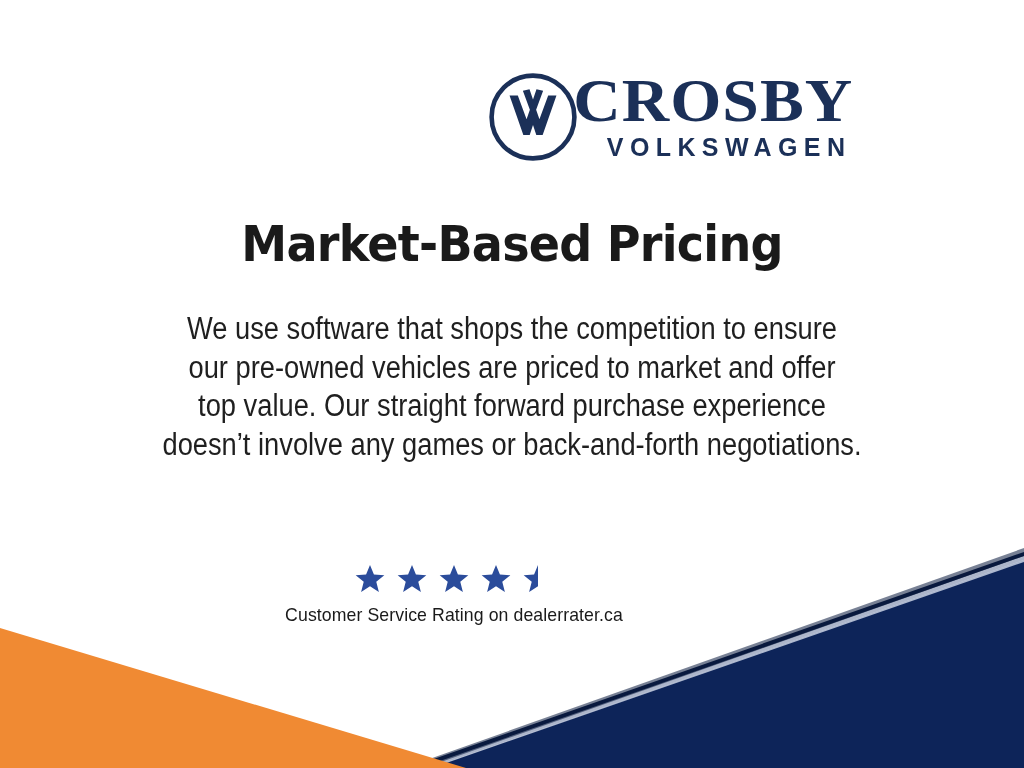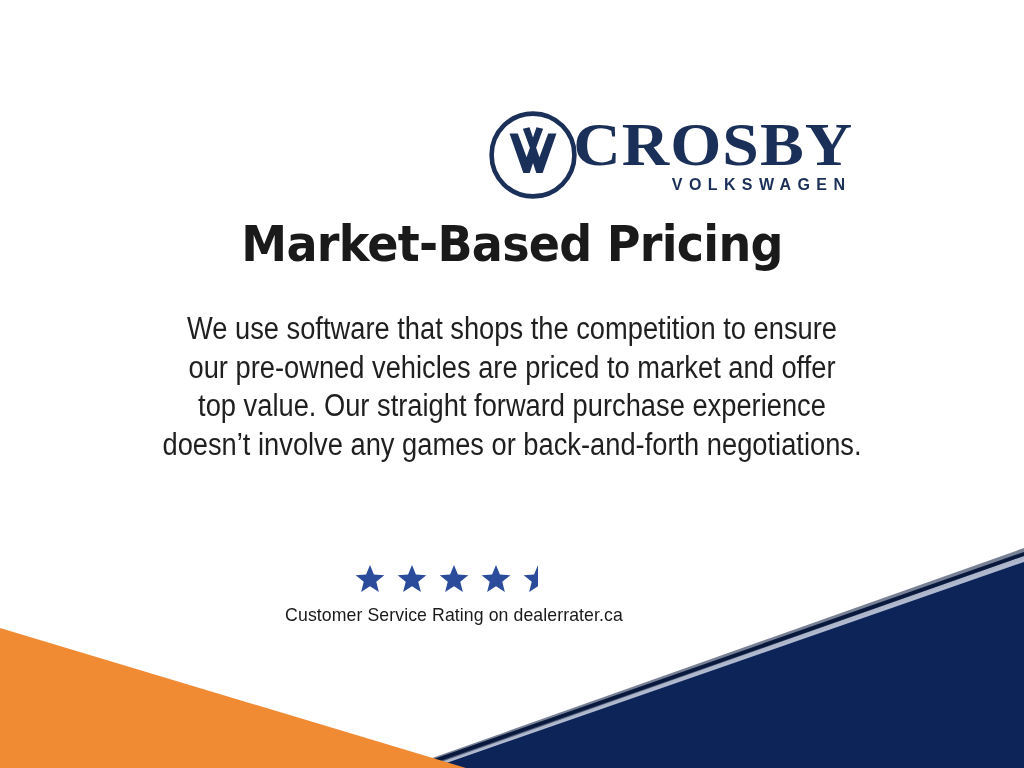--- a/index.html
+++ b/index.html
@@ -29,21 +29,20 @@
 
   
   #logo-lockup {
     position: absolute;
     left: 487px;
     top: 68px;
     width: 432px;
     height: 98px;
     display: flex;
     align-items: center;
-    margin-top: 38px;
   }
   #vw-roundel {
     width: 92px;
     height: 92px;
     flex: 0 0 auto;
   }
   #crosby-block {
     margin-left: 10px;
     display: flex;
     flex-direction: column;
@@ -58,21 +57,21 @@
     line-height: 0.92;
     letter-spacing: 1px;
     color: #1B3058;
     transform: scaleX(1.06);
     transform-origin: right center;
     white-space: nowrap;
   }
   #volkswagen-wordmark {
     font-family: "Liberation Sans", sans-serif;
     font-weight: bold;
-    font-size: 16px;
+    font-size: 25px;
     letter-spacing: 6.4px;
     color: #1B3058;
     white-space: nowrap;
     margin-top: 3px;
     margin-right: 2px;
   }
 
   
   #headline {
     position: absolute;

